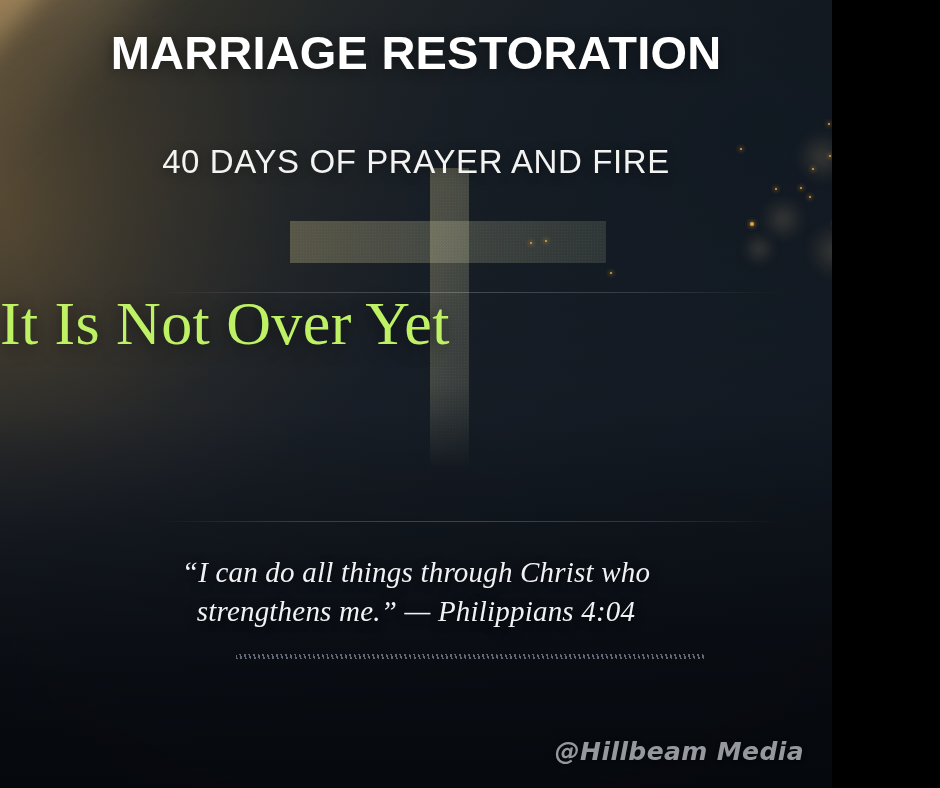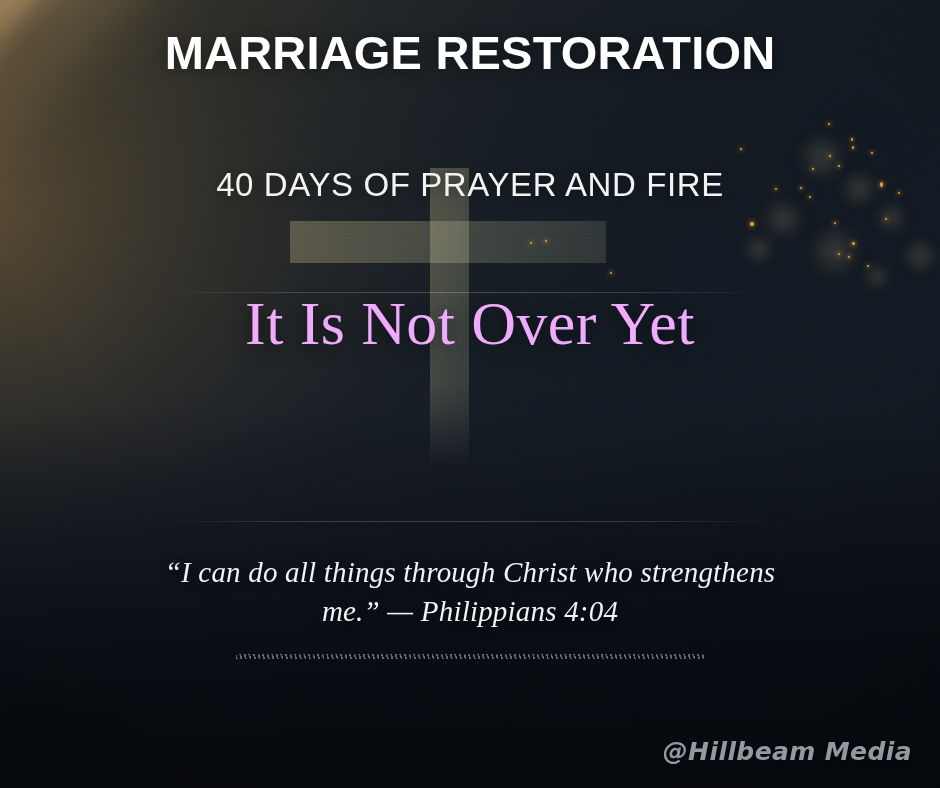--- a/index.html
+++ b/index.html
@@ -7,21 +7,21 @@
     margin: 0;
     padding: 0;
     background: #000;
   }
   body {
     font-family: "Liberation Sans", sans-serif;
   }
 
   .poster {
     position: relative;
-    width: 940px;
+    width: 832px;
     height: 788px;
     overflow: hidden;
     background: #131820;
     user-select: none;
   }
 
   
   .bg-base {
     position: absolute;
     inset: 0;
@@ -211,21 +211,20 @@
   .subtitle {
     position: absolute;
     left: 0; right: 0;
     top: 143px;
     text-align: center;
     color: #f3f3f2;
     font-size: 33px;
     font-weight: 300;
     letter-spacing: 0.6px;
     text-shadow: 0 2px 12px rgba(0,0,0,0.40);
-    margin-top: 23px;
   }
 
   .rule {
     position: absolute;
     height: 1px;
     left: 158px;
     width: 624px;
     background: linear-gradient(to right,
       rgba(255,255,255,0) 0%,
       rgba(255,255,255,0.16) 22%,
@@ -233,22 +232,21 @@
       rgba(255,255,255,0.14) 78%,
       rgba(255,255,255,0) 100%);
   }
   .rule-top { top: 292px; }
   .rule-bottom { top: 521px; }
 
   .headline {
     position: absolute;
     left: 0; right: 0;
     top: 288px;
-    text-align: center;
-    color: #f0abfc;
+    color: #bef264;
     font-family: "Liberation Serif", "DejaVu Serif", serif;
     font-size: 62px;
     font-weight: 400;
     letter-spacing: 0.4px;
     text-shadow: 0 3px 18px rgba(0,0,0,0.55);
   }
   .subhead {
     position: absolute;
     left: 84px; right: 84px;
     top: 367px;

